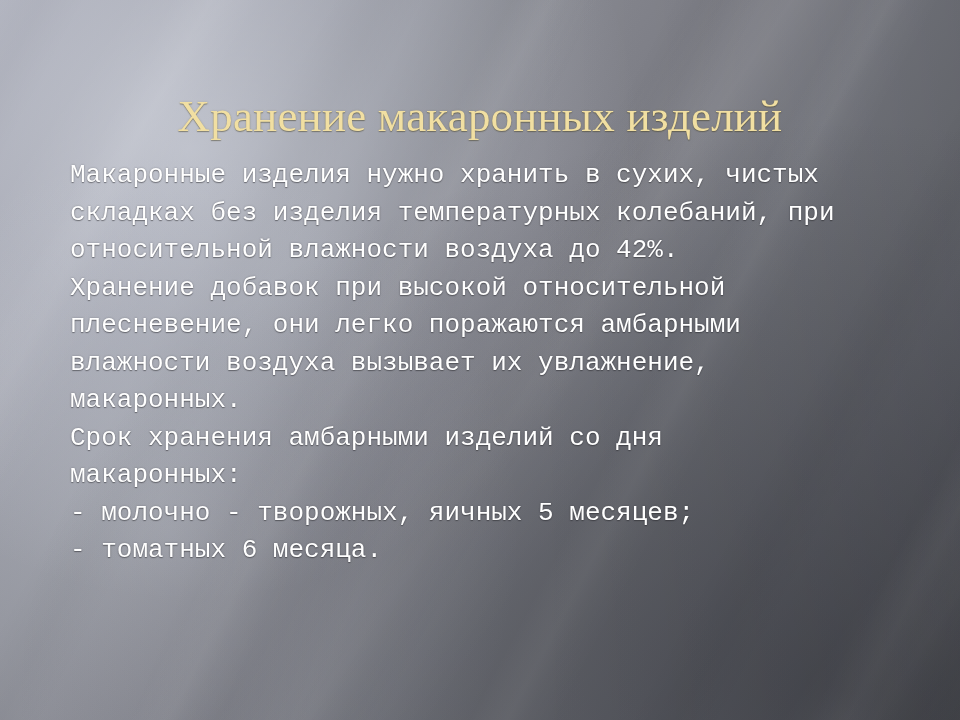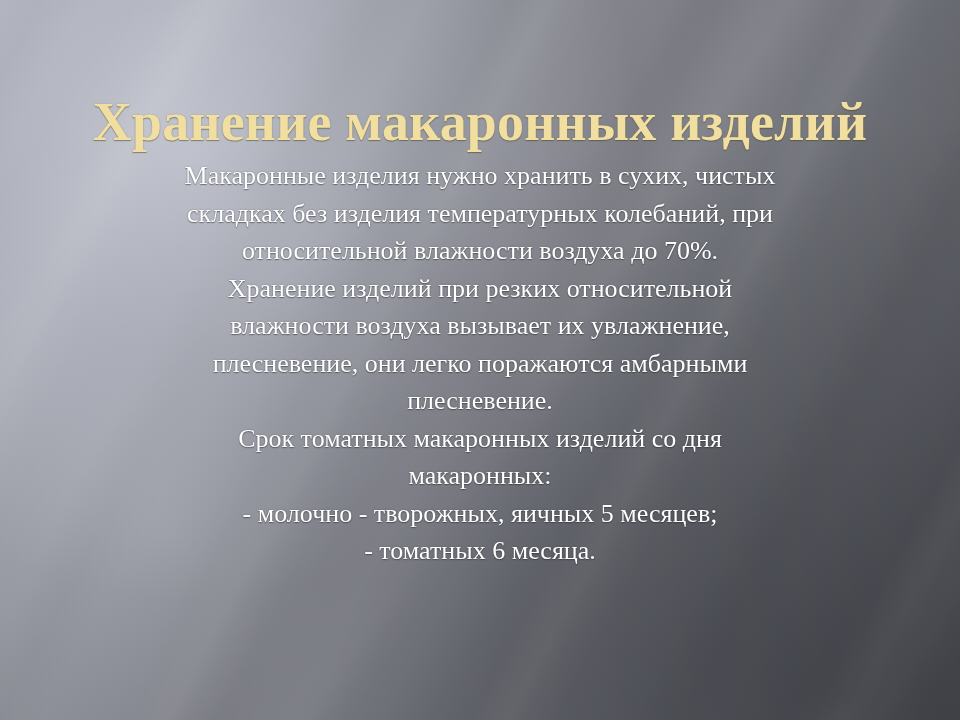--- a/index.html
+++ b/index.html
@@ -146,38 +146,38 @@
   }
 
   .slide-title {
     position: absolute;
     left: 0;
     right: 0;
     top: 58px;
     text-align: center;
     color: #f1dfa2;
     font-family: "Liberation Serif", "DejaVu Serif", serif;
-    font-weight: bold;
-    font-size: 54px;
+    font-weight: normal;
+    font-size: 45px;
     line-height: 56px;
     letter-spacing: 0.2px;
     white-space: nowrap;
     text-shadow:
       0 1px 1px rgba(60,55,30,0.45),
       0 0 2px rgba(120,108,60,0.30);
   }
 
   .body-block {
     position: absolute;
     left: 70px;
     right: 70px;
     top: 157px;
-    text-align: center;
+    text-align: left;
     color: #ffffff;
-    font-family: Liberation Serif, serif;
+    font-family: Liberation Mono, monospace;
     font-size: 26px;
     line-height: 37.5px;
     text-shadow:
       0 1px 1px rgba(35,35,40,0.45),
       0 0 2px rgba(40,40,45,0.35);
   }
 
   .body-line {
     display: block;
     white-space: nowrap;
@@ -197,25 +197,25 @@
   <div class="vignette-br"></div>
   <div class="vignette-right"></div>
 
   <div class="content">
 
     <h1 class="slide-title">Хранение макаронных изделий</h1>
 
     <div class="body-block">
       <span class="body-line">Макаронные изделия нужно хранить в сухих, чистых</span>
       <span class="body-line">складках без изделия температурных колебаний, при</span>
-      <span class="body-line">относительной влажности воздуха до 70%.</span>
-      <span class="body-line">Хранение изделий при резких относительной</span>
+      <span class="body-line">относительной влажности воздуха до 42%.</span>
+      <span class="body-line">Хранение добавок при высокой относительной</span>
+      <span class="body-line">плесневение, они легко поражаются амбарными</span>
       <span class="body-line">влажности воздуха вызывает их увлажнение,</span>
-      <span class="body-line">плесневение, они легко поражаются амбарными</span>
-      <span class="body-line">плесневение.</span>
-      <span class="body-line">Срок томатных макаронных изделий со дня</span>
+      <span class="body-line">макаронных.</span>
+      <span class="body-line">Срок хранения амбарными изделий со дня</span>
       <span class="body-line">макаронных:</span>
       <span class="body-line">-  молочно - творожных, яичных 5 месяцев;</span>
       <span class="body-line">-  томатных 6 месяца.</span>
     </div>
 
   </div>
 </div>
 
 </body></html>

